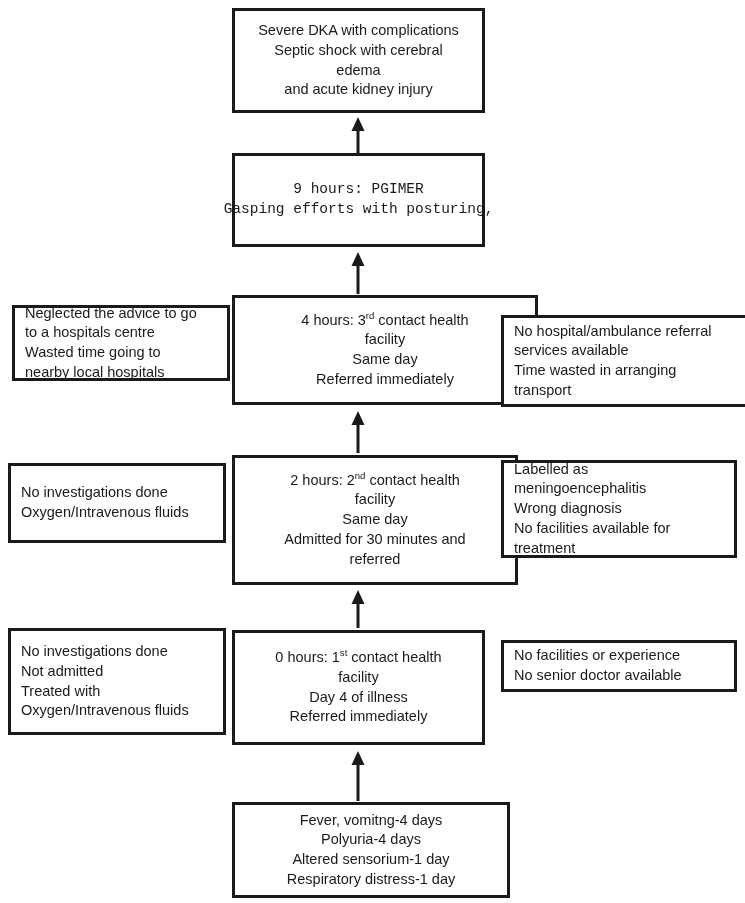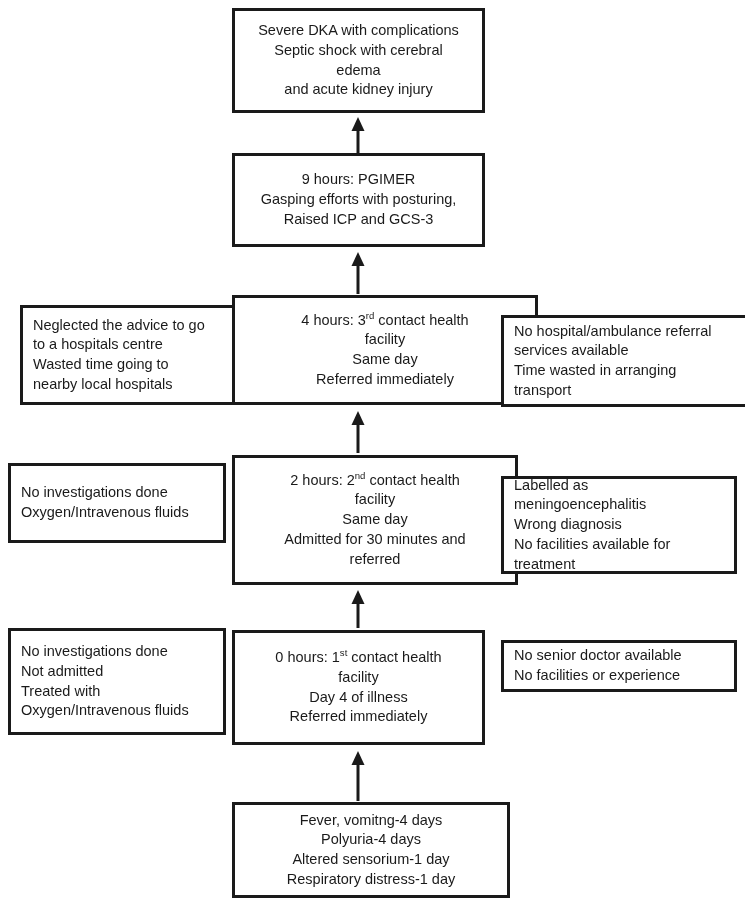--- a/index.html
+++ b/index.html
@@ -73,34 +73,33 @@
     <span class="line">and acute kidney injury</span>
   </div>
 
   <div class="arrow" style="left:346px; top:117px; height:36px;">
     <svg width="24" height="36" viewBox="0 0 24 36" aria-hidden="true">
       <line x1="12" y1="36" x2="12" y2="9" stroke="#1a1a1a" stroke-width="3"></line>
       <polygon points="12,0 5.5,14 18.5,14" fill="#1a1a1a"></polygon>
     </svg>
   </div>
 
-  <div class="box center" style="left:232px; top:153px; width:253px; height:94px;">
+  <div class="box center" style="left:232px; top:153px; width:253px; height:94px;font-family:Liberation Mono, monospace;">
     <span class="line">9 hours: PGIMER</span>
     <span class="line">Gasping efforts with posturing,</span>
-    <span class="line">Raised ICP and GCS-3</span>
   </div>
 
   <div class="arrow" style="left:346px; top:252px; height:42px;">
     <svg width="24" height="42" viewBox="0 0 24 42" aria-hidden="true">
       <line x1="12" y1="42" x2="12" y2="9" stroke="#1a1a1a" stroke-width="3"></line>
       <polygon points="12,0 5.5,14 18.5,14" fill="#1a1a1a"></polygon>
     </svg>
   </div>
 
-  <div class="box side" style="left:20px; top:305px; width:218px; height:100px;">
+  <div class="box side" style="left:12px; top:305px; width:218px; height:76px;">
     <span class="line">Neglected the advice to go</span>
     <span class="line">to a hospitals centre</span>
     <span class="line">Wasted time going to</span>
     <span class="line">nearby local hospitals</span>
   </div>
 
   <div class="box center" style="left:232px; top:295px; width:306px; height:110px;">
     <span class="line"><span>4 hours: 3</span><sup>rd</sup><span> contact health</span></span>
     <span class="line">facility</span>
     <span class="line">Same day</span>
@@ -127,21 +126,21 @@
   </div>
 
   <div class="box center" style="left:232px; top:455px; width:286px; height:130px;">
     <span class="line"><span>2 hours: 2</span><sup>nd</sup><span> contact health</span></span>
     <span class="line">facility</span>
     <span class="line">Same day</span>
     <span class="line">Admitted for 30 minutes and</span>
     <span class="line">referred</span>
   </div>
 
-  <div class="box side" style="left:501px; top:460px; width:236px; height:98px;margin-top:16px;">
+  <div class="box side" style="left:501px; top:460px; width:236px; height:98px;">
     <span class="line">Labelled as</span>
     <span class="line">meningoencephalitis</span>
     <span class="line">Wrong diagnosis</span>
     <span class="line">No facilities available for</span>
     <span class="line">treatment</span>
   </div>
 
   <div class="arrow" style="left:346px; top:590px; height:38px;">
     <svg width="24" height="38" viewBox="0 0 24 38" aria-hidden="true">
       <line x1="12" y1="38" x2="12" y2="9" stroke="#1a1a1a" stroke-width="3"></line>
@@ -157,22 +156,22 @@
   </div>
 
   <div class="box center" style="left:232px; top:630px; width:253px; height:115px;">
     <span class="line"><span>0 hours: 1</span><sup>st</sup><span> contact health</span></span>
     <span class="line">facility</span>
     <span class="line">Day 4 of illness</span>
     <span class="line">Referred immediately</span>
   </div>
 
   <div class="box side" style="left:501px; top:640px; width:236px; height:52px;">
+    <span class="line">No facilities or experience</span>
     <span class="line">No senior doctor available</span>
-    <span class="line">No facilities or experience</span>
   </div>
 
   <div class="arrow" style="left:346px; top:751px; height:50px;">
     <svg width="24" height="50" viewBox="0 0 24 50" aria-hidden="true">
       <line x1="12" y1="50" x2="12" y2="9" stroke="#1a1a1a" stroke-width="3"></line>
       <polygon points="12,0 5.5,14 18.5,14" fill="#1a1a1a"></polygon>
     </svg>
   </div>
 
   <div class="box center" style="left:232px; top:802px; width:278px; height:96px;">

